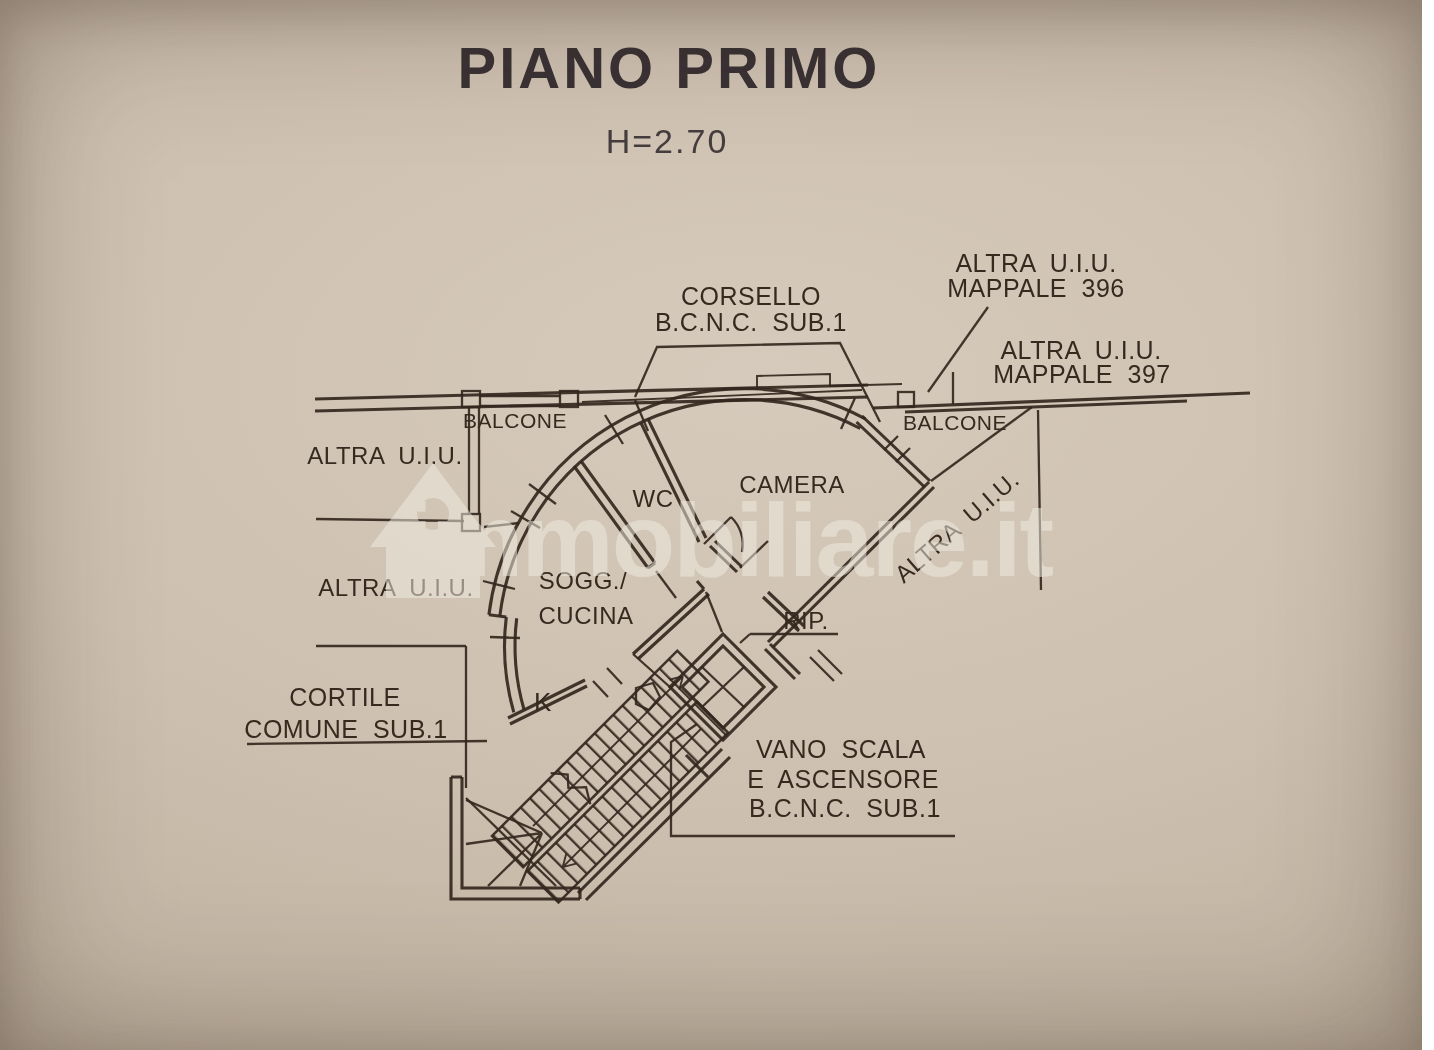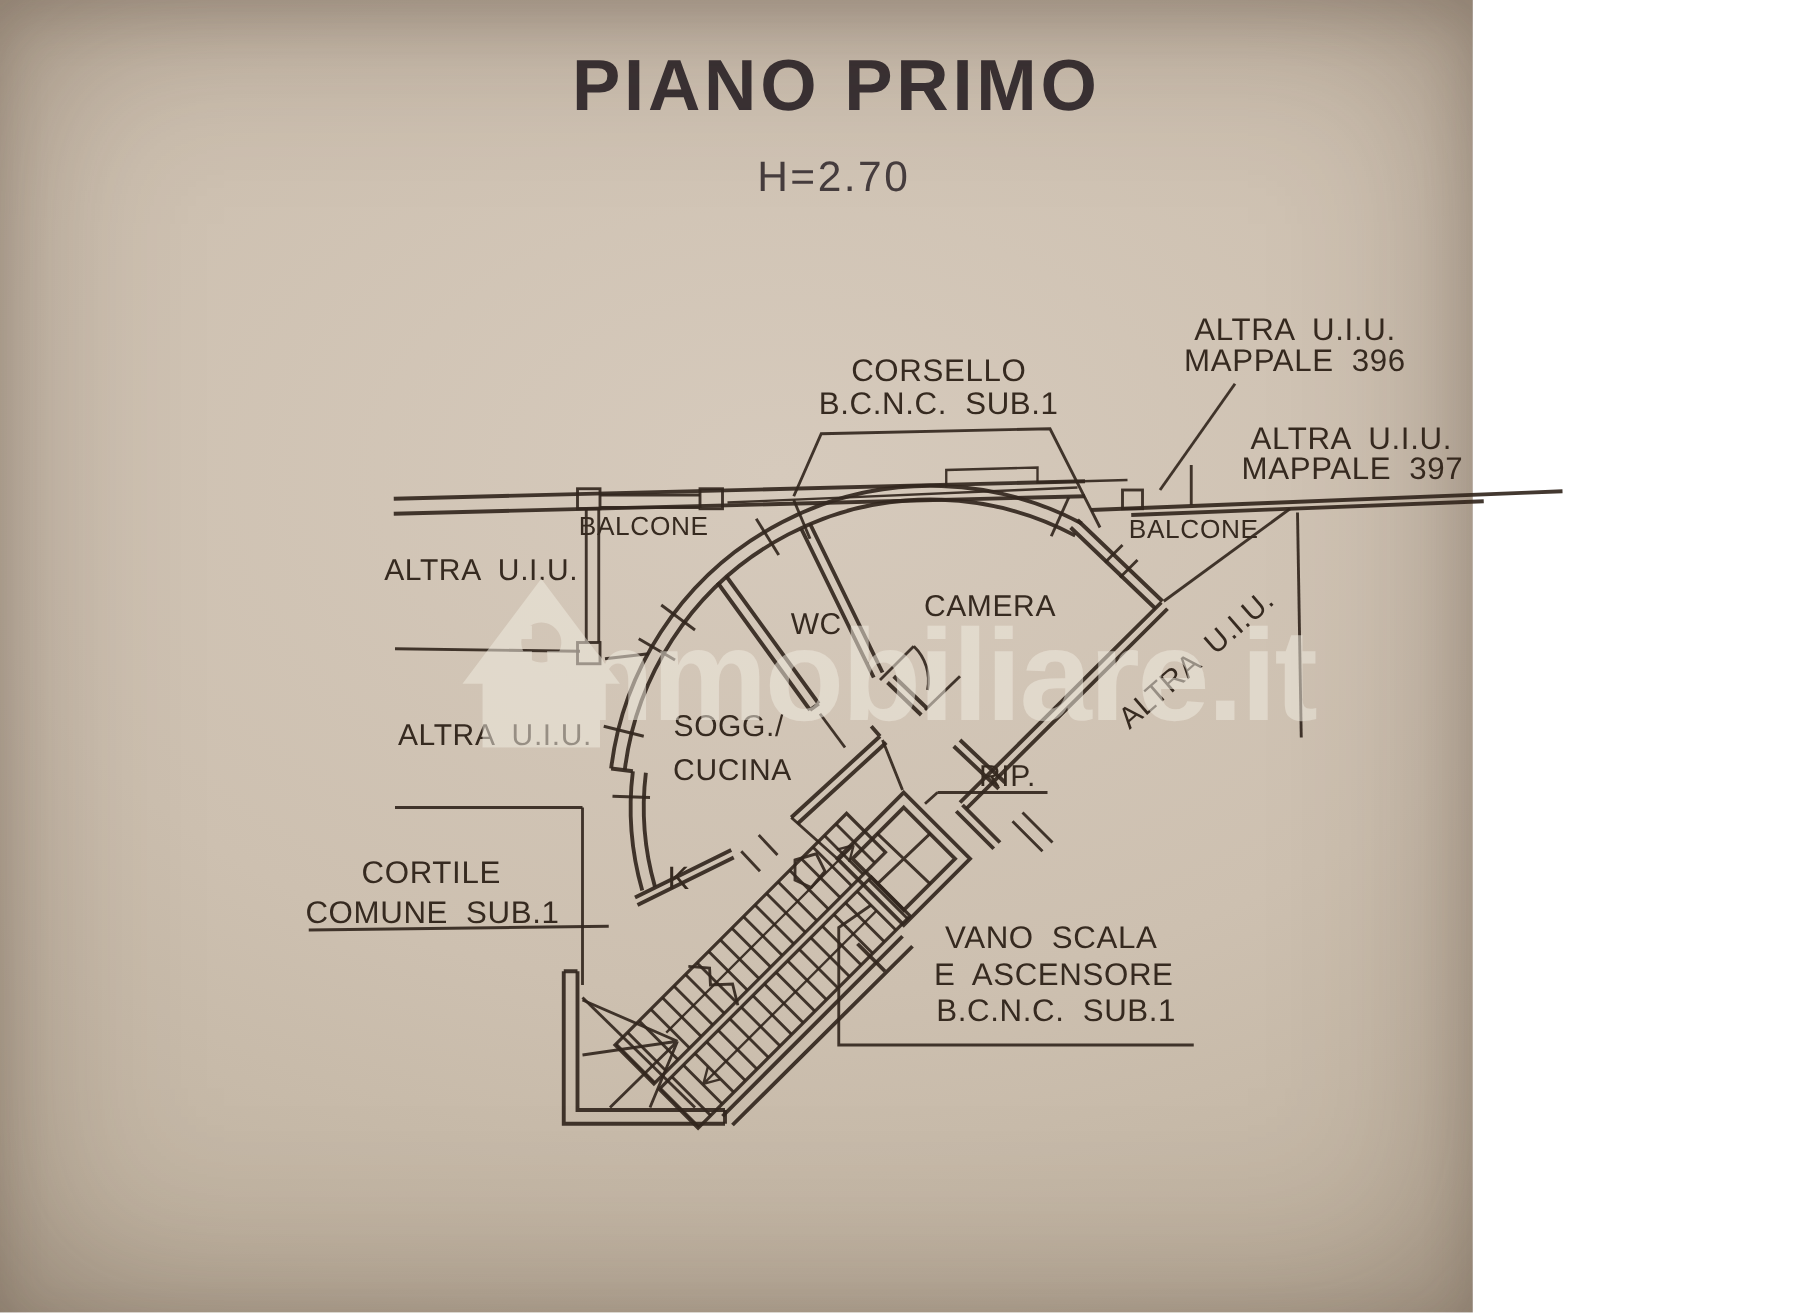--- a/index.html
+++ b/index.html
@@ -1,20 +1,19 @@
 <!DOCTYPE html>
 <html><head>
 <meta charset="utf-8">
 <style>
   html,body{margin:0;padding:0;width:1434px;height:1050px;overflow:hidden;
     font-family:"Liberation Sans",sans-serif;}
-  .photo{position:relative;width:1140px;height:1050px;
+  .photo{position:relative;width:1422px;height:1050px;
     background:
       radial-gradient(130% 95% at 53% 36%, #d6cabc 0%, #cdc0b0 42%, #c2b5a3 68%, #ab9f8e 100%);
-    padding-left: 38px;
   }
   .vignette{position:absolute;inset:0;pointer-events:none;
     box-shadow:inset 0 0 150px rgba(62,46,32,.38), inset 0 14px 40px rgba(62,46,32,.18);}
   svg{position:absolute;left:0;top:0;filter:blur(.35px);}
   .ink{stroke:#33271e;stroke-opacity:.92;fill:none;stroke-linecap:butt;stroke-linejoin:miter;}
   .w3{stroke-width:3.1}.w2{stroke-width:2.3}.w1{stroke-width:1.9}
   .cad{fill:#362a20;font-family:"Liberation Sans",sans-serif;letter-spacing:.5px;word-spacing:7px;}
   .ttl{fill:#393134;font-weight:bold;letter-spacing:3px;}
   .sub{fill:#463d3e;letter-spacing:2px;}
   .wm{opacity:.52;}

